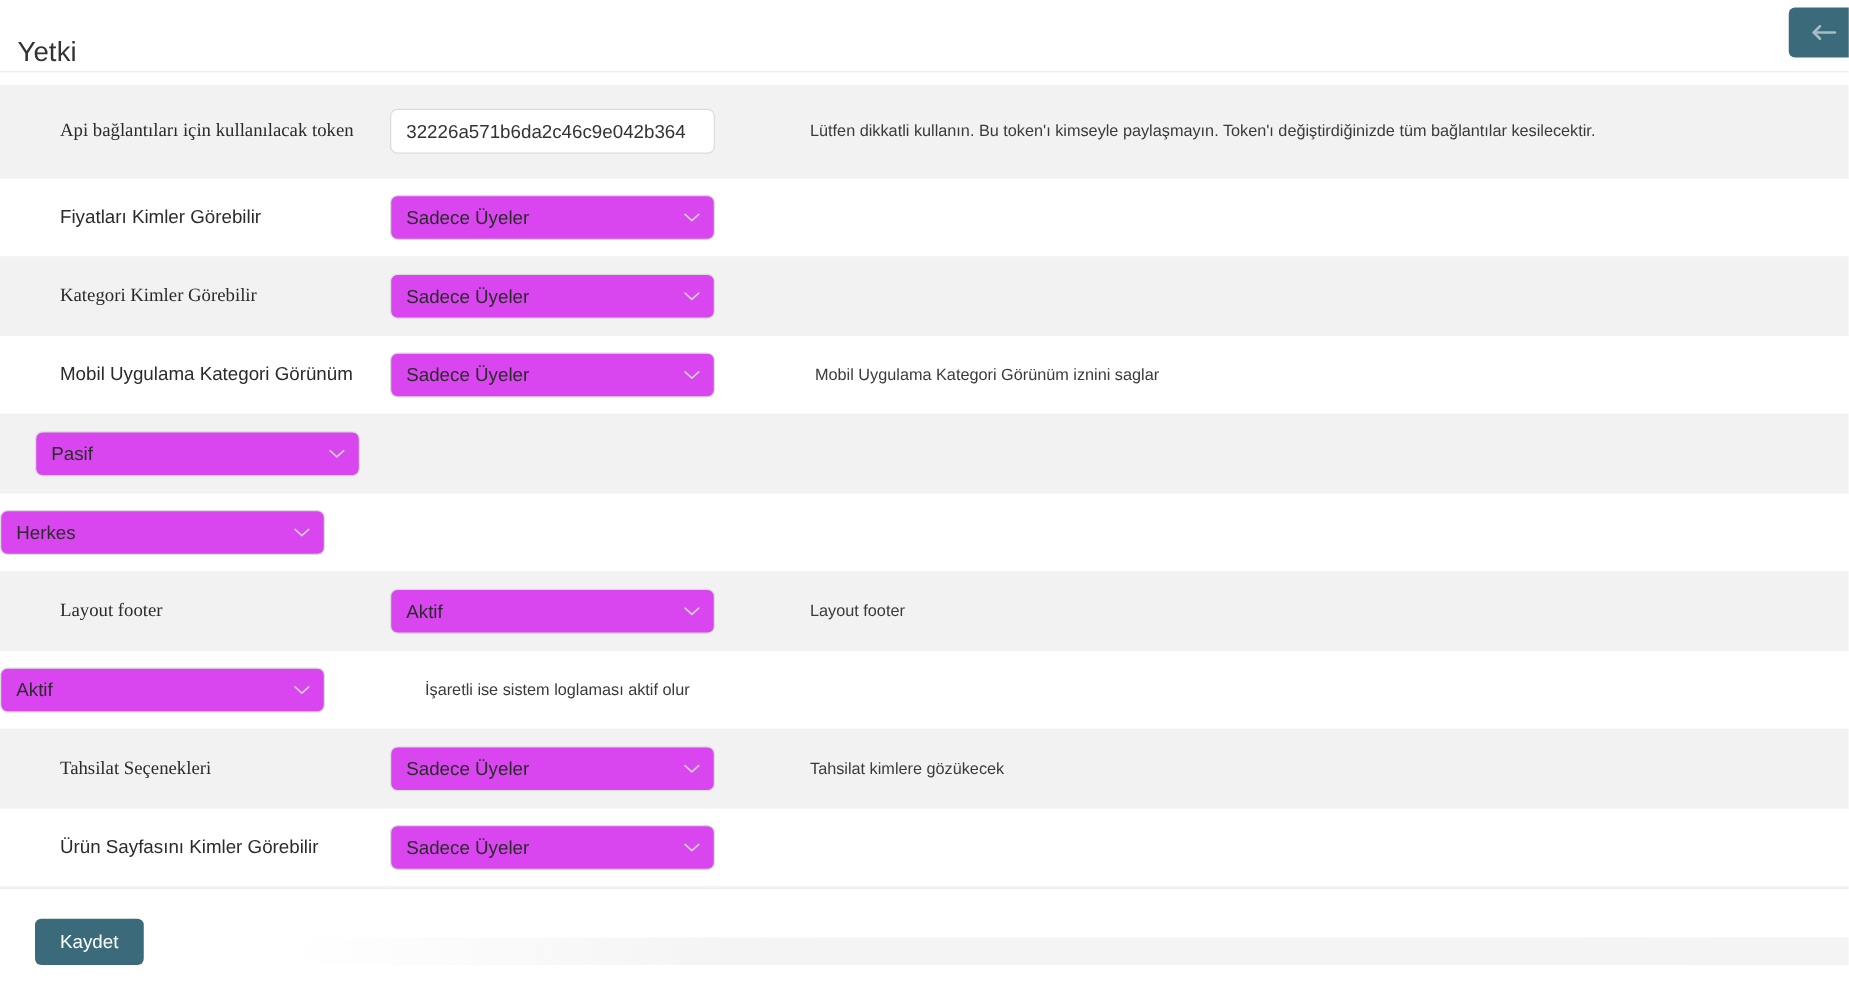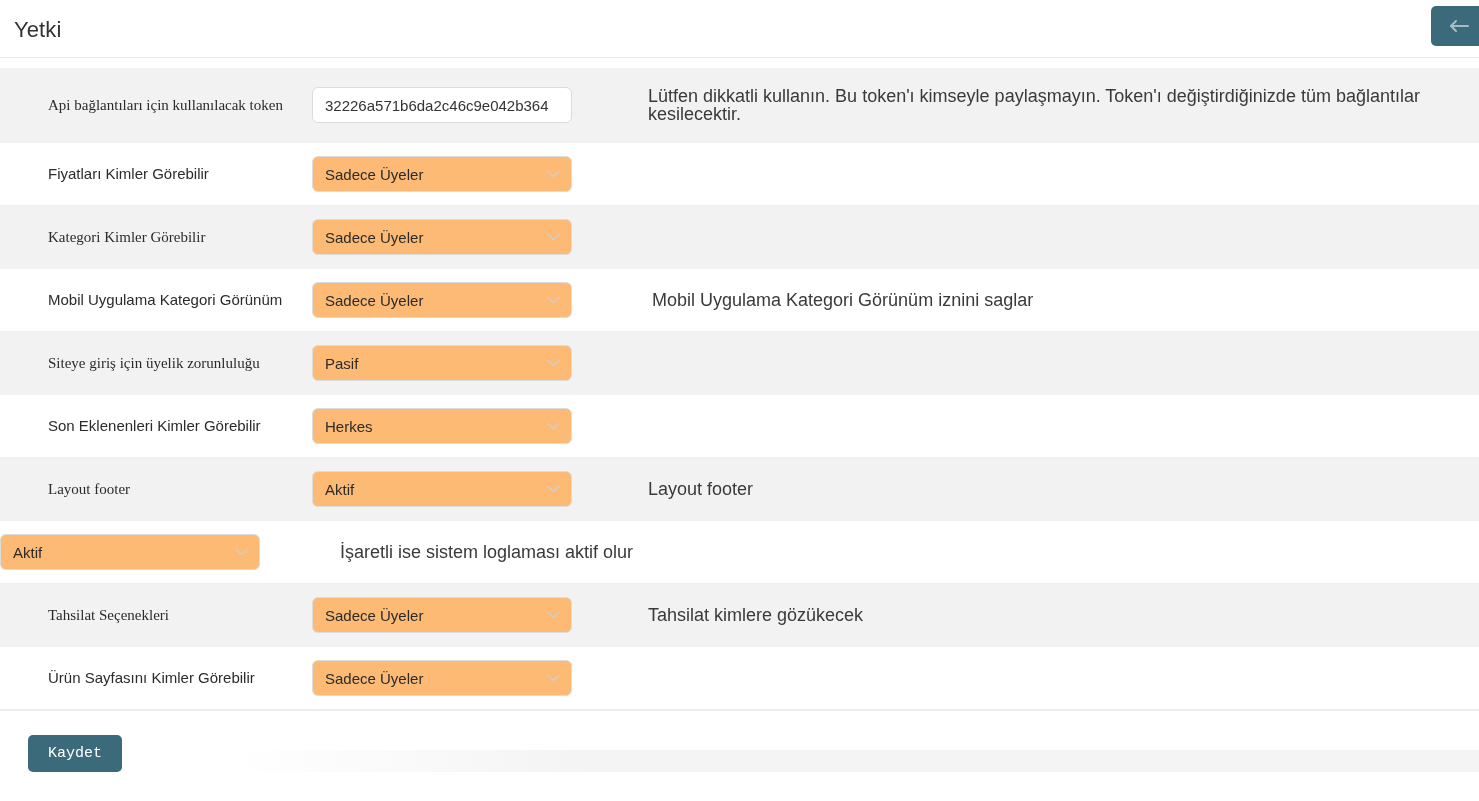--- a/index.html
+++ b/index.html
@@ -14,21 +14,21 @@
   
   .page-header {
     position: relative;
     height: 58px;
     background: #ffffff;
     border-bottom: 1px solid #e7e7e7;
   }
   .page-title {
     position: absolute;
     left: 14px;
-    top: 17px;
+    top: 29px;
     font-size: 22px;
     font-weight: 400;
     color: #333333;
     letter-spacing: 0.1px;
   }
   .back-button {
     position: absolute;
     right: -8px;
     top: 6px;
     width: 56px;
@@ -103,21 +103,21 @@
     position: relative;
     width: 260px;
     height: 36px;
   }
   .select-box {
     width: 260px;
     height: 36px;
     padding: 0 34px 0 12px;
     font-size: 15px;
     color: #2b2b2b;
-    background: #fdba74;
+    background: #d946ef;
     border: 1px solid #dcdcdc;
     border-radius: 6px;
     display: flex;
     align-items: center;
     cursor: pointer;
     white-space: nowrap;
     overflow: hidden;
   }
   .chevron {
     position: absolute;
@@ -125,41 +125,41 @@
     top: 50%;
     transform: translateY(-50%);
     pointer-events: none;
     line-height: 0;
   }
 
   .row-help {
     flex: 1 1 auto;
     padding-left: 40px;
     padding-right: 4px;
-    font-size: 18px;
+    font-size: 13px;
     color: #3a3a3a;
     line-height: 18px;
   }
   .settings-row.striped .row-help { padding-left: 36px; }
 
   
   .form-footer {
     position: relative;
     padding: 24px 0 0 28px;
     border-top: 1px solid #e9e9e9;
     margin-top: 0;
     background: #ffffff;
   }
   .save-button {
     display: inline-block;
     padding: 10px 20px;
     background: #3b6b7a;
     color: #ffffff;
     font-size: 15px;
-    font-family: Liberation Mono, monospace;
+    font-family: Liberation Sans, sans-serif;
     border: none;
     border-radius: 5px;
     cursor: pointer;
   }
   .bottom-fade {
     position: absolute;
     left: 230px;
     right: 0;
     bottom: 0;
     height: 22px;
@@ -218,32 +218,30 @@
         <div class="select-wrap">
           <div class="select-box">Sadece Üyeler</div>
           <span class="chevron"><svg width="13" height="8" viewBox="0 0 13 8" fill="none">
               <path d="M1 1.5 L6.5 6.5 L12 1.5" stroke="#cfcfcf" stroke-width="1.3" stroke-linecap="round" stroke-linejoin="round"></path>
             </svg></span>
         </div>
       </div>
       <div class="row-help">Mobil Uygulama Kategori Görünüm iznini saglar</div>
     </div>
     <div class="settings-row striped">
-      <div class="row-label">Siteye giriş için üyelik zorunluluğu</div>
       <div class="row-control">
         <div class="select-wrap">
           <div class="select-box">Pasif</div>
           <span class="chevron"><svg width="13" height="8" viewBox="0 0 13 8" fill="none">
               <path d="M1 1.5 L6.5 6.5 L12 1.5" stroke="#cfcfcf" stroke-width="1.3" stroke-linecap="round" stroke-linejoin="round"></path>
             </svg></span>
         </div>
       </div>
     </div>
     <div class="settings-row">
-      <div class="row-label">Son Eklenenleri Kimler Görebilir</div>
       <div class="row-control">
         <div class="select-wrap">
           <div class="select-box">Herkes</div>
           <span class="chevron"><svg width="13" height="8" viewBox="0 0 13 8" fill="none">
               <path d="M1 1.5 L6.5 6.5 L12 1.5" stroke="#cfcfcf" stroke-width="1.3" stroke-linecap="round" stroke-linejoin="round"></path>
             </svg></span>
         </div>
       </div>
       <div class="row-help"></div>
     </div>

